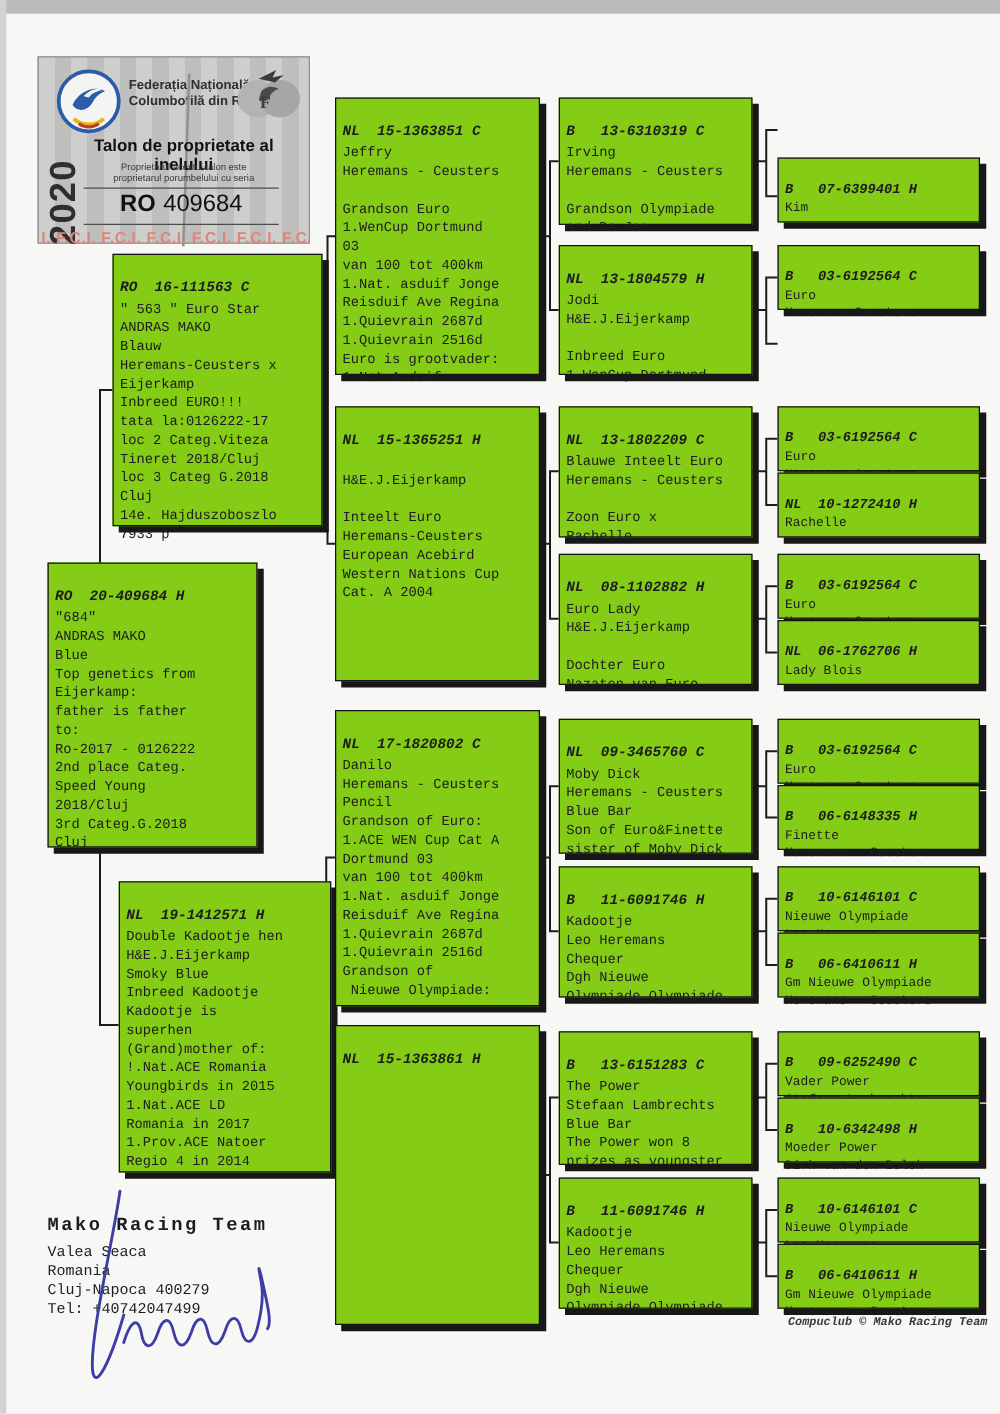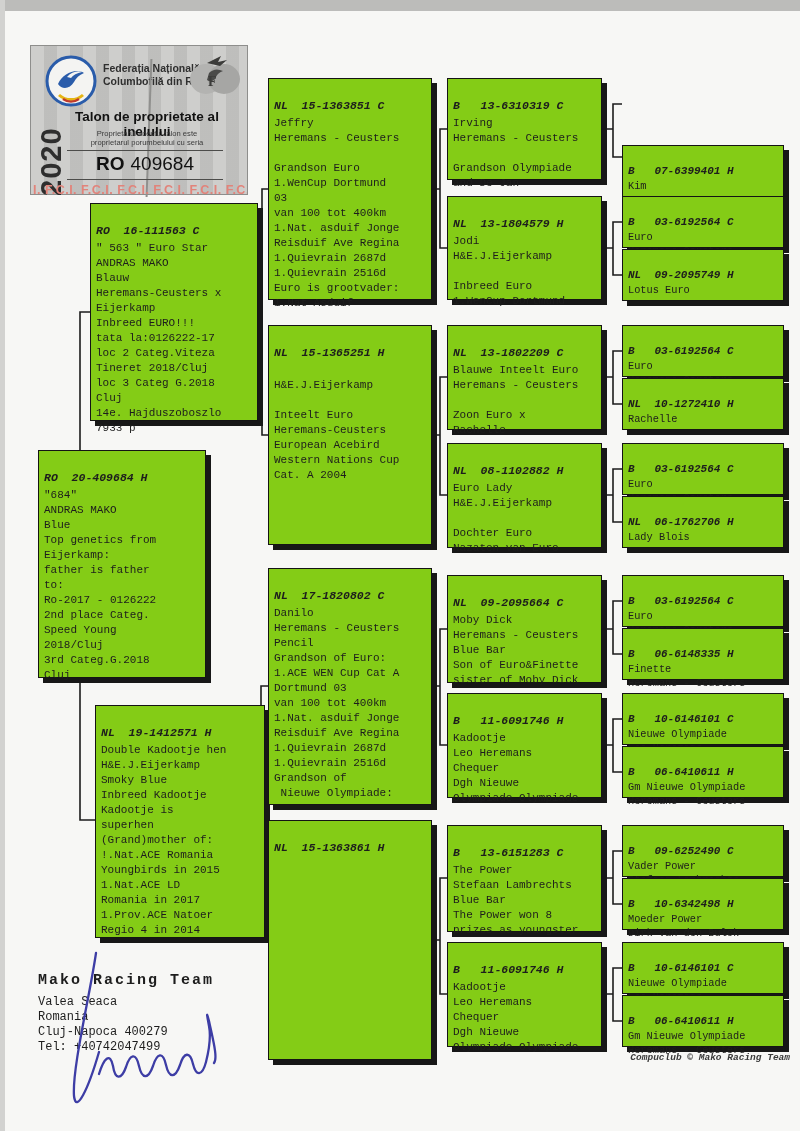--- a/index.html
+++ b/index.html
@@ -230,21 +230,21 @@
   </div>
   <div class="box" style="left:447px;top:443px;width:155px;height:105px">
     <div class="ring">NL  08-1102882 H</div>
     <div class="body">Euro Lady
 H&amp;E.J.Eijerkamp
 
 Dochter Euro
 Nazaten van Euro</div>
   </div>
   <div class="box" style="left:447px;top:575px;width:155px;height:108px">
-    <div class="ring">NL  09-2095664 C</div>
+    <div class="ring">NL  09-3465760 C</div>
     <div class="body">Moby Dick
 Heremans - Ceusters
 Blue Bar
 Son of Euro&amp;Finette
 sister of Moby Dick</div>
   </div>
   <div class="box" style="left:447px;top:693px;width:155px;height:105px">
     <div class="ring">B   11-6091746 H</div>
     <div class="body">Kadootje
 Leo Heremans
@@ -262,32 +262,28 @@
   </div>
   <div class="box" style="left:447px;top:942px;width:155px;height:105px">
     <div class="ring">B   11-6091746 H</div>
     <div class="body">Kadootje
 Leo Heremans
 Chequer
 Dgh Nieuwe
 Olympiade Olympiade</div>
   </div>
 
-  <div class="box small" style="left:622px;top:145px;width:162px;height:52px">
+  <div class="box small" style="left:622px;top:126px;width:162px;height:52px">
     <div class="ring">B   07-6399401 H</div>
     <div class="body">Kim</div>
   </div>
   <div class="box small" style="left:622px;top:196px;width:162px;height:52px">
     <div class="ring">B   03-6192564 C</div>
     <div class="body">Euro
 Heremans-Ceusters</div>
-  </div>
-  <div class="box small" style="left:622px;top:249px;width:162px;height:52px">
-    <div class="ring">NL  09-2095749 H</div>
-    <div class="body">Lotus Euro</div>
   </div>
   <div class="box small" style="left:622px;top:325px;width:162px;height:52px">
     <div class="ring">B   03-6192564 C</div>
     <div class="body">Euro
 Heremans-Ceusters</div>
   </div>
   <div class="box small" style="left:622px;top:378px;width:162px;height:52px">
     <div class="ring">NL  10-1272410 H</div>
     <div class="body">Rachelle</div>
   </div>

